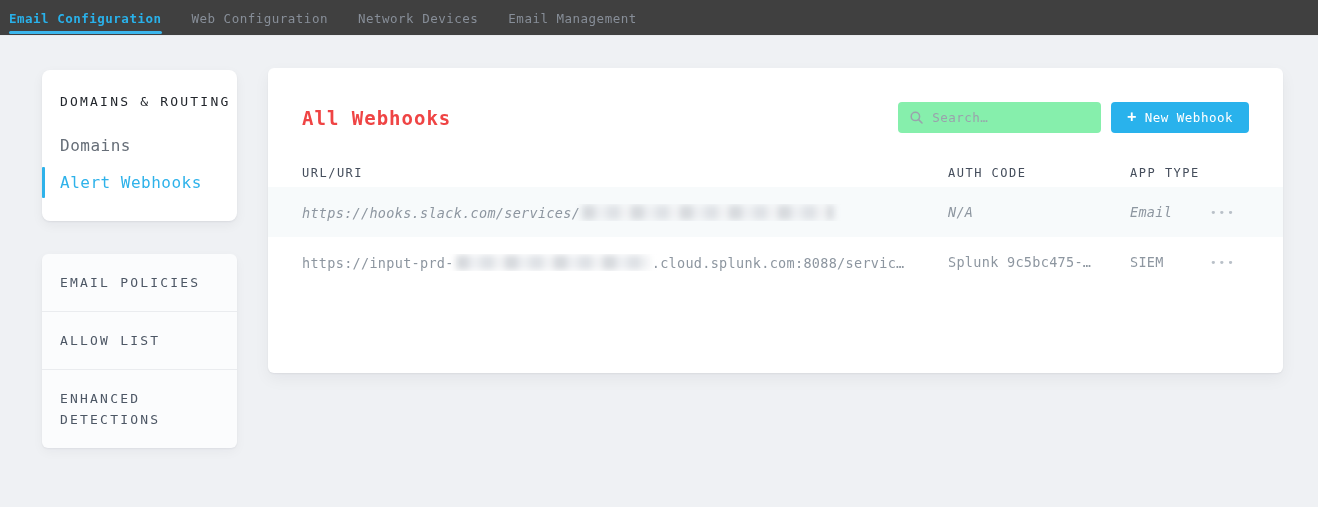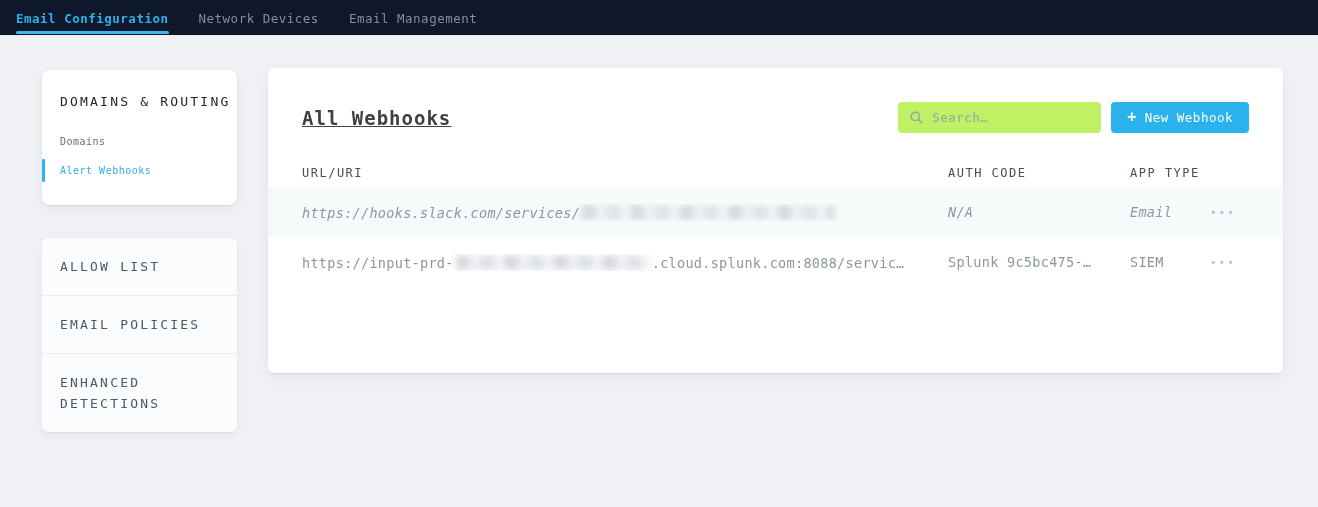--- a/index.html
+++ b/index.html
@@ -6,25 +6,25 @@
   html, body { width: 1318px; height: 507px; }
   body {
     font-family: "DejaVu Sans Mono", "Liberation Mono", monospace;
     background: #eff1f4;
     overflow: hidden;
   }
 
   
   .topnav {
     height: 36px;
-    background: #0f172a;
+    background: #404040;
     border-bottom: 1px solid #e9ebee;
     display: flex;
     align-items: center;
-    padding-left: 16px;
+    padding-left: 9px;
   }
   .tab {
     position: relative;
     font-size: 12.5px;
     letter-spacing: 0.5px;
     color: #878e98;
     padding: 11px 0 10px;
     margin-right: 30px;
     cursor: pointer;
     white-space: nowrap;
@@ -63,21 +63,21 @@
     font-size: 13px;
     letter-spacing: 2.2px;
     color: #22262c;
     font-weight: 500;
     padding: 0 18px;
     margin-bottom: 20px;
     white-space: nowrap;
   }
   .routing-item {
     position: relative;
-    font-size: 10px;
+    font-size: 16px;
     color: #666e78;
     padding: 7px 18px;
     margin-top: 4px;
     letter-spacing: 0.5px;
     cursor: pointer;
     white-space: nowrap;
   }
   .routing-item.active { color: #2eb2ea; }
   .routing-item.active .active-bar {
     content: "";
@@ -118,31 +118,30 @@
   }
   .panel-head {
     display: flex;
     align-items: center;
     justify-content: space-between;
     padding: 34px 34px 0 34px;
   }
   .panel-title {
     font-size: 19px;
     font-weight: bold;
-    color: #404040;
+    color: #ef4444;
     letter-spacing: 1px;
-    text-decoration: underline;
   }
   .head-right { display: flex; align-items: center; }
   .search-box {
     display: flex;
     align-items: center;
     width: 203px;
     height: 31px;
-    background: #bef264;
+    background: #86efac;
     border-radius: 4px;
     padding: 0 12px;
     margin-right: 10px;
   }
   .search-box svg { flex: 0 0 auto; margin-right: 9px; display: block; }
   .search-input {
     border: none;
     outline: none;
     background: transparent;
     font-family: "DejaVu Sans Mono", "Liberation Mono", monospace;
@@ -210,40 +209,41 @@
     cursor: pointer;
     padding: 4px 2px;
     line-height: 1;
   }
 </style>
 </head>
 <body>
 
 <div class="topnav">
   <div class="tab active">Email Configuration</div>
+  <div class="tab">Web Configuration</div>
   <div class="tab">Network Devices</div>
   <div class="tab">Email Management</div>
 </div>
 
 <div class="content">
 
   <div class="sidebar">
 
     <div class="side-card routing-card">
       <div class="routing-title">DOMAINS &amp; ROUTING</div>
       <div class="routing-item">Domains</div>
       <div class="routing-item active">
         <span class="active-bar"></span>
         <span>Alert Webhooks</span>
       </div>
     </div>
 
     <div class="sections-card">
+      <div class="section-item">EMAIL POLICIES</div>
       <div class="section-item">ALLOW LIST</div>
-      <div class="section-item">EMAIL POLICIES</div>
       <div class="section-item">ENHANCED DETECTIONS</div>
     </div>
 
   </div>
 
   <div class="panel">
 
     <div class="panel-head">
       <div class="panel-title">All Webhooks</div>
       <div class="head-right">

